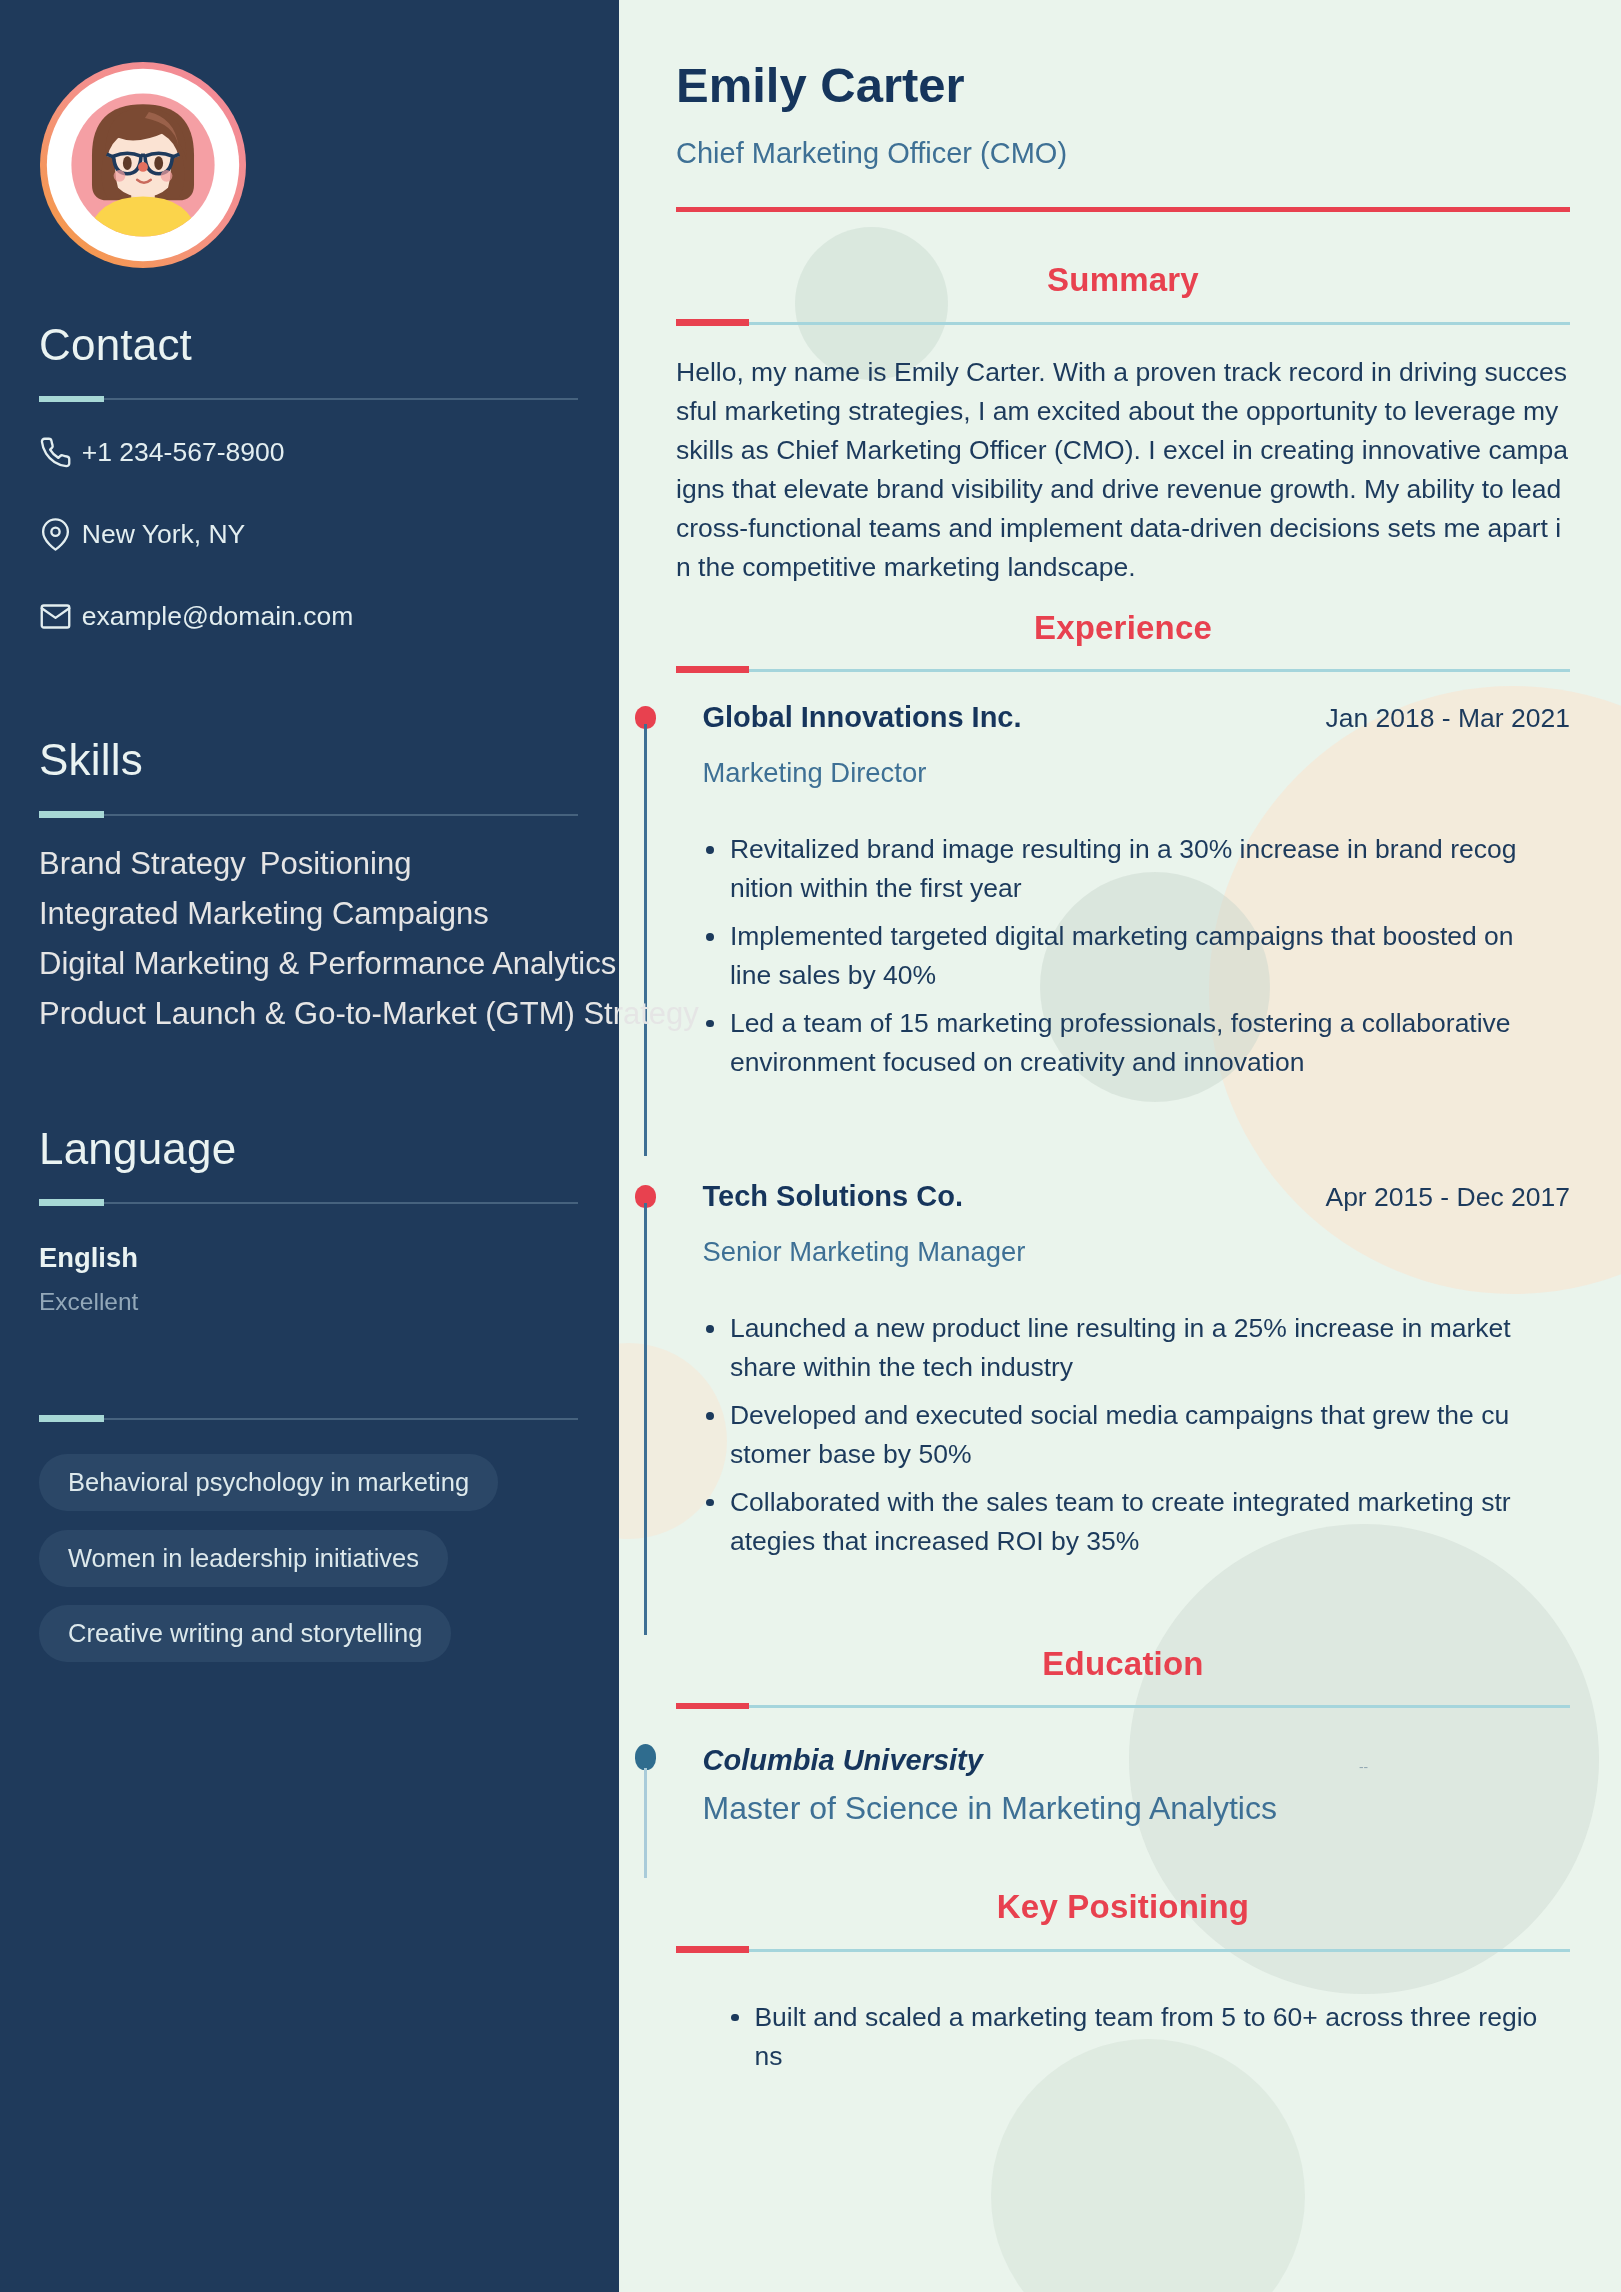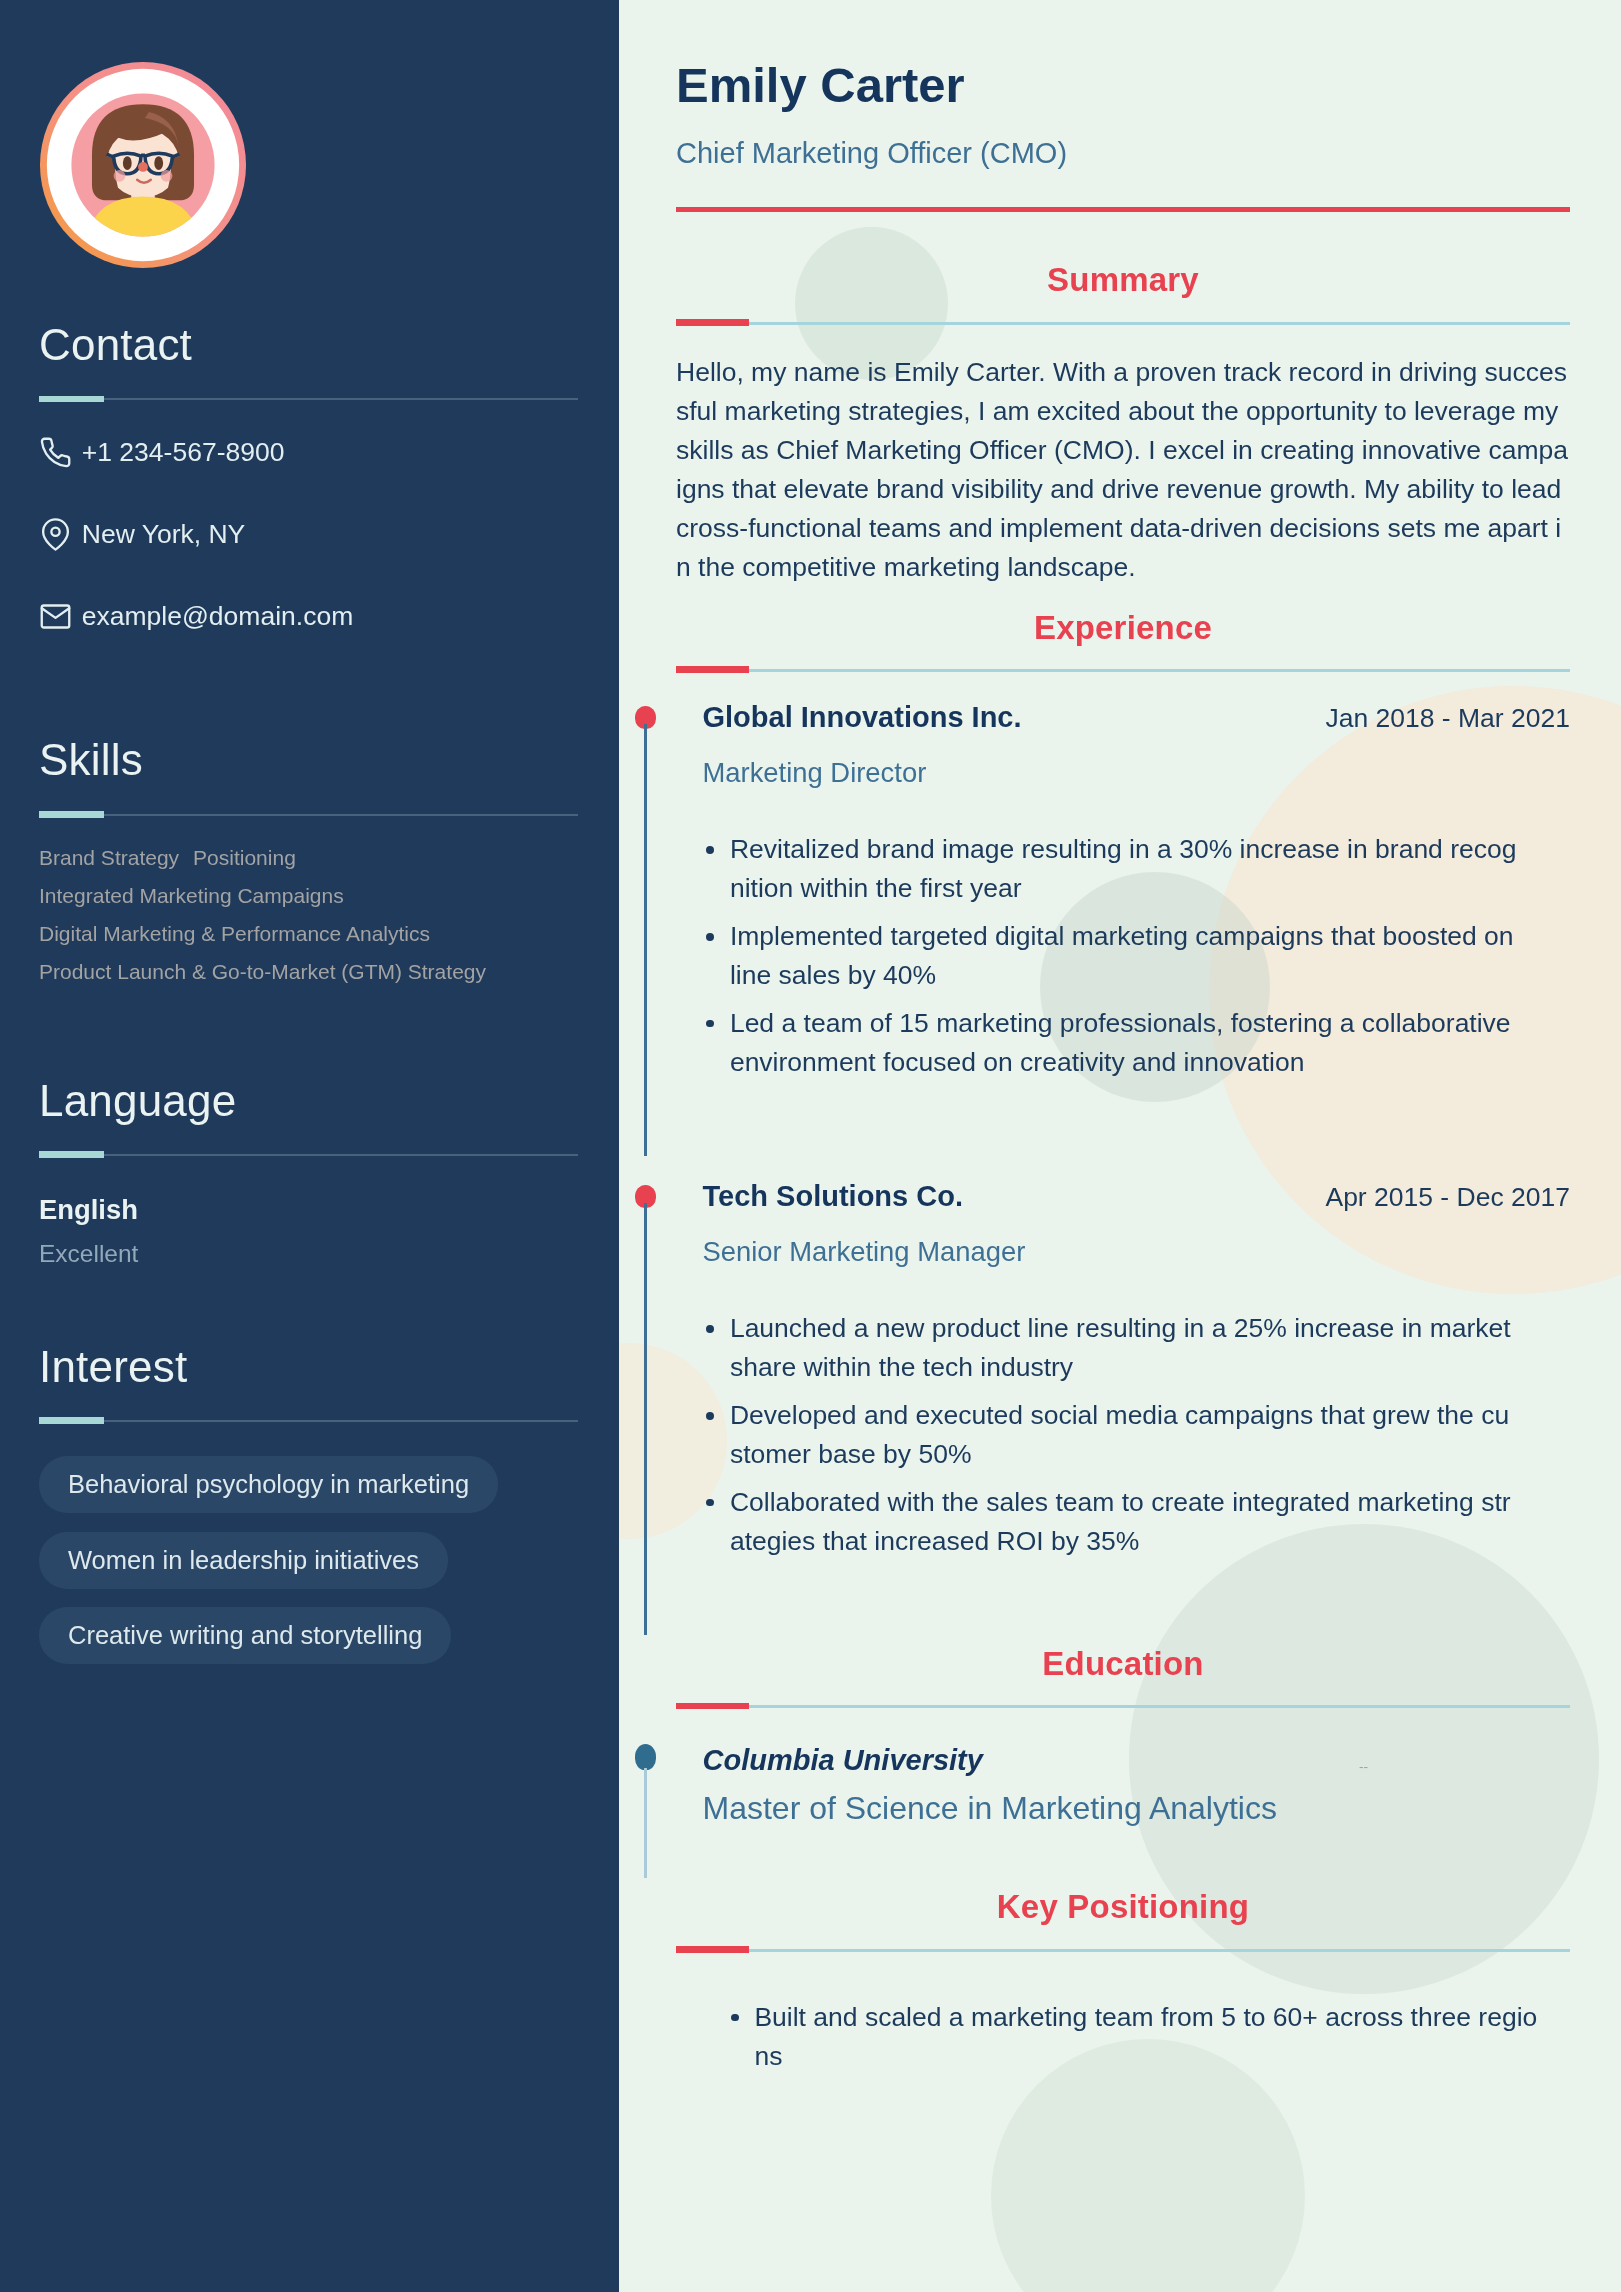--- a/index.html
+++ b/index.html
@@ -37,21 +37,21 @@
   .contact-list { margin-top:33px; }
   .contact-item {
     display:flex; align-items:center; gap:9.8px;
     margin-bottom:49px; font-size:26.5px; color:#E3EEF0;
   }
   .contact-item svg { flex:0 0 auto; }
 
   .skills-list {
     margin-top:27.4px;
     display:flex; flex-wrap:wrap; column-gap:45px; row-gap:17.6px;
-    font-size:21px; color:#a3a3a3; max-width:549px;gap:14px;
+    font-size:31px; color:#e5e5e5; max-width:549px;gap:14px;
   }
   .skill-item { white-space:nowrap; }
 
   .lang-name { margin-top:35px; font-size:27.4px; font-weight:700; color:#EAF3F2; }
   .lang-level { margin-top:13.7px; font-size:24.5px; color:#93A8B9; }
 
   .pill-list { margin-top:31px; }
   .pill {
     background:#2B4767; border-radius:28px; height:57px;
     display:flex; align-items:center; padding:0 29px;
@@ -253,21 +253,20 @@
     <div class="side-div">
         <span class="base"></span>
         <span class="accent"></span>
       </div>
     <div class="lang-name">English</div>
     <div class="lang-level">Excellent</div>
   </section>
 
   <div class="gap-lang-interest"></div>
   <section class="side-section">
-    <h2 class="side-h2">Interest</h2>
     <div class="side-div">
         <span class="base"></span>
         <span class="accent"></span>
       </div>
     <div class="pill-list">
       <div class="pill">Behavioral psychology in marketing</div>
       <div class="pill">Women in leadership initiatives</div>
       <div class="pill">Creative writing and storytelling</div>
     </div>
   </section>

